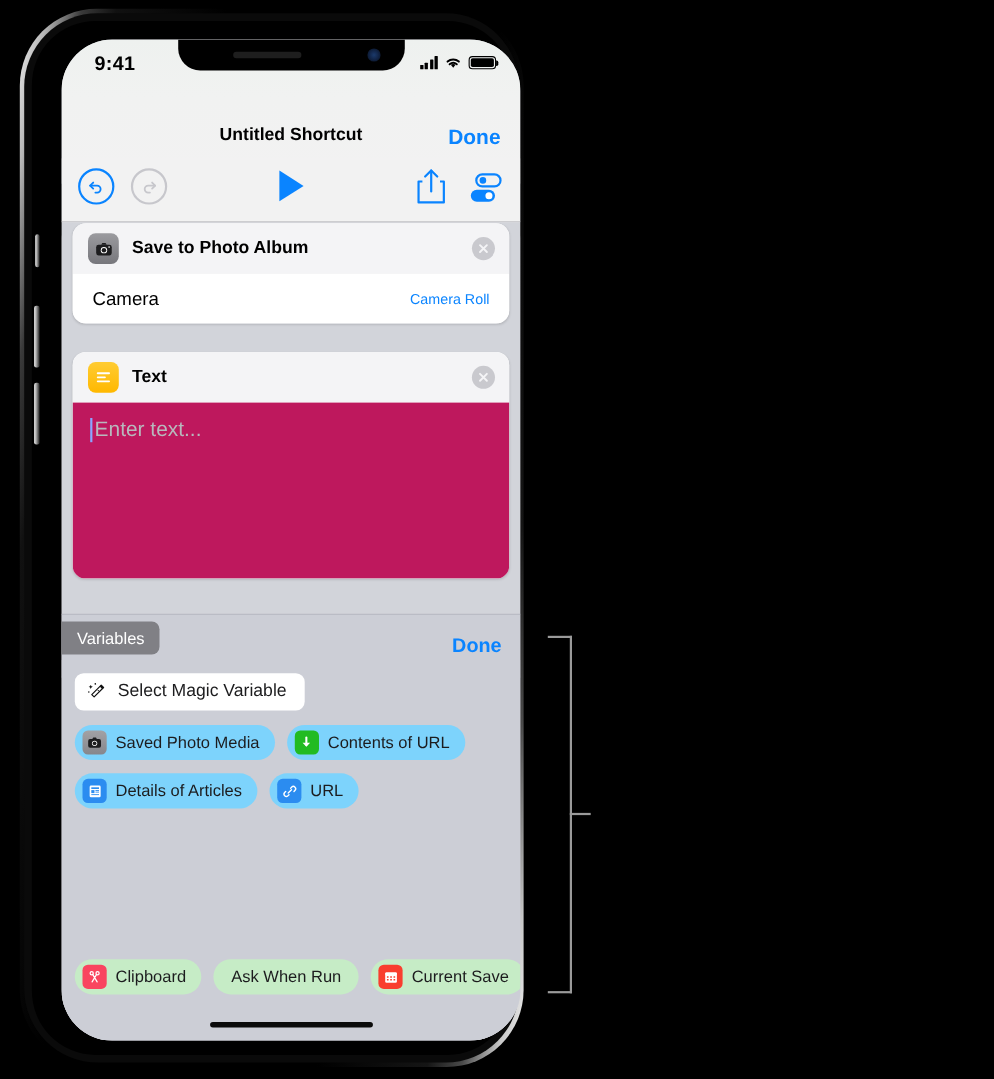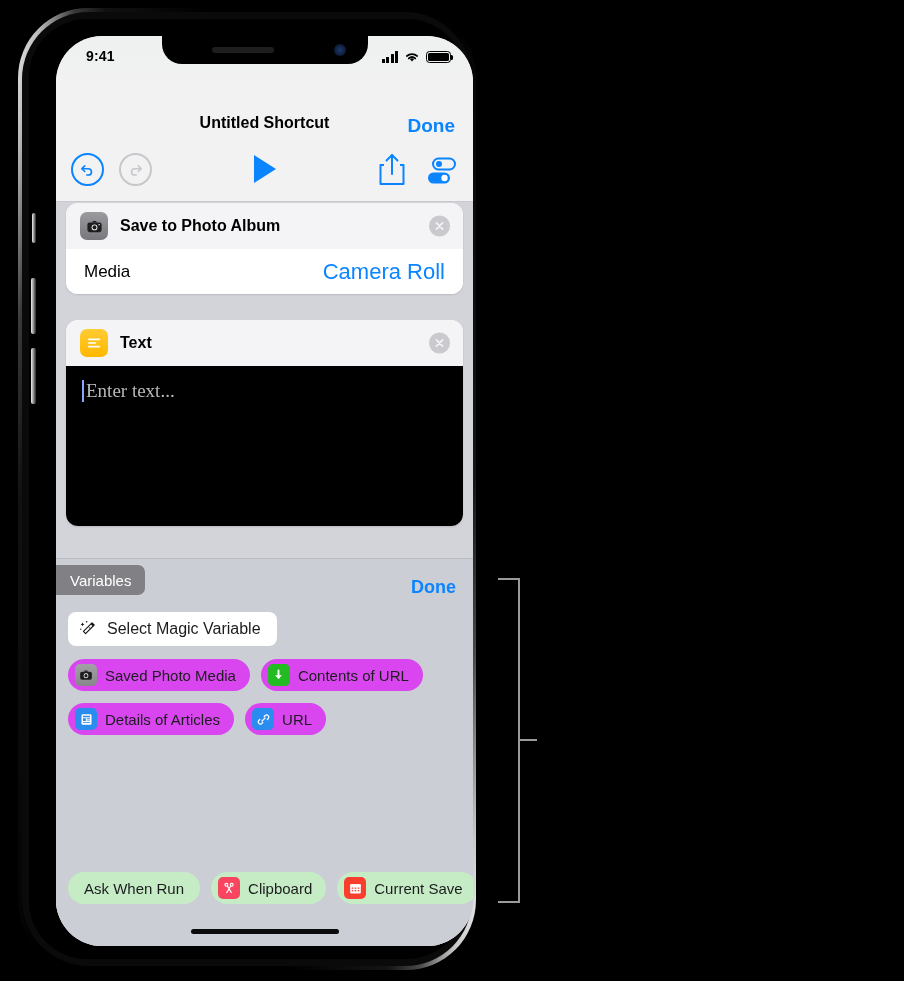--- a/index.html
+++ b/index.html
@@ -68,21 +68,21 @@
     background: radial-gradient(circle at 50% 50%, #1b3a6b 0%, #12264a 45%, #070d18 100%);
   }
 
   
   #statusbar {
     position: absolute; top: 0; left: 0; right: 0; height: 42px;
     z-index: 30; pointer-events: none;
   }
   #clock {
     position: absolute; left: 30px; top: 12px;
-    font-size: 14px; font-weight: bold; color: #000;
+    font-size: 18px; font-weight: bold; color: #000;
     letter-spacing: .2px;
   }
   #status-right {
     position: absolute; right: 22px; top: 14px;
     display: flex; align-items: center; gap: 5px;
   }
   .bars { display: flex; align-items: flex-end; gap: 1.5px; height: 12px; }
   .bars i { display: block; width: 3px; background: #000; border-radius: .5px; }
   .bars i:nth-child(1){ height: 4px; }
   .bars i:nth-child(2){ height: 6.5px; }
@@ -171,25 +171,24 @@
     background: #c9c9ce;
     display: flex; align-items: center; justify-content: center;
   }
   .close-x svg { width: 11px; height: 11px; }
   .card-row {
     display: flex; align-items: center; justify-content: space-between;
     height: 45px; padding: 0 18px;
     background: #fff;
   }
   .row-label { font-size: 17px; color: #000; }
-  .row-value { font-size: 22px; color: #0a84ff; text-align: right; }
+  .row-value { font-size: 13px; color: #0a84ff; text-align: right; }
   .text-area {
-    background: #000000; padding: 14px 16px 0 16px; height: 160px;
+    background: #be185d; padding: 14px 16px 0 16px; height: 160px;
     position: relative;
-    font-family: Liberation Serif, serif;
   }
   .caret {
     position: absolute; left: 16px; top: 14px;
     width: 2px; height: 22px; background: #8aa6ff;
   }
   .placeholder {
     font-size: 19px; color: #b8b8bd; padding-left: 4px; line-height: 22px;
   }
   .card-gap { height: 26px; }
 
@@ -223,21 +222,21 @@
     display: inline-flex; align-items: center; gap: 8px;
     height: 32px; padding: 0 14px 0 7px;
     border-radius: 16px;
     font-size: 15px; color: #1c1c1e;
     white-space: nowrap;
   }
   .chip.magic {
     background: #fff; padding: 0 16px 0 9px; height: 34px; border-radius: 8px;
     font-size: 16px;
   }
-  .chip.blueish { background: #d946ef; }
+  .chip.blueish { background: #7dd3fc; }
   .chip.greenish { background: #c6ecc6; }
   .chip-icon {
     width: 22px; height: 22px; border-radius: 5px; flex: none;
     display: flex; align-items: center; justify-content: center;
   }
   .ic-gray   { background: linear-gradient(180deg,#a2a2a6,#86868b); }
   .ic-green  { background: #22bb22; }
   .ic-blue   { background: #2b8cf0; }
   .ic-pink   { background: #f9455f; }
   .ic-red    { background: #f93e2e; }
@@ -333,21 +332,21 @@
               </svg>
             </div>
             <div class="card-title">Save to Photo Album</div>
             <div class="close-x">
               <svg viewBox="0 0 12 12">
                 <path d="M2.6 2.6l6.8 6.8M9.4 2.6l-6.8 6.8" stroke="#f4f4f6" stroke-width="1.9" stroke-linecap="round"></path>
               </svg>
             </div>
           </div>
           <div class="card-row">
-            <span class="row-label">Media</span>
+            <span class="row-label">Camera</span>
             <span class="row-value">Camera Roll</span>
           </div>
         </div>
 
         <div class="card-gap"></div>
 
         <div class="card">
           <div class="card-head">
             <div class="app-icon icon-text-yellow">
               <svg viewBox="0 0 24 24" width="18" height="18">
@@ -436,32 +435,32 @@
                   <path d="M13.2 7.2l1.6-1.6a3.4 3.4 0 0 1 4.8 4.8l-1.6 1.6" fill="none" stroke="#fff" stroke-width="2" stroke-linecap="round"></path>
                   <path d="M10.8 16.8l-1.6 1.6a3.4 3.4 0 0 1-4.8-4.8l1.6-1.6" fill="none" stroke="#fff" stroke-width="2" stroke-linecap="round"></path>
                 </svg>
               </span>
               <span>URL</span>
             </div>
           </div>
 
           <div id="bottom-chips">
             <div class="chip-row" style="margin-bottom:0;">
-              <div class="chip greenish" style="padding:0 16px;">
-                <span>Ask When Run</span>
-              </div>
               <div class="chip greenish">
                 <span class="chip-icon ic-pink">
                   <svg viewBox="0 0 24 24" width="15" height="15">
                     <circle cx="7" cy="6" r="2.3" fill="none" stroke="#fff" stroke-width="1.8"></circle>
                     <circle cx="15.5" cy="6" r="2.3" fill="none" stroke="#fff" stroke-width="1.8"></circle>
                     <path d="M8.4 7.6l6.5 11M14.1 7.6l-6.5 11" stroke="#fff" stroke-width="1.8" stroke-linecap="round"></path>
                   </svg>
                 </span>
                 <span>Clipboard</span>
+              </div>
+              <div class="chip greenish" style="padding:0 16px;">
+                <span>Ask When Run</span>
               </div>
               <div class="chip greenish">
                 <span class="chip-icon ic-red">
                   <svg viewBox="0 0 24 24" width="15" height="15">
                     <rect x="3.5" y="5" width="17" height="15" rx="2" fill="#fff"></rect>
                     <rect x="3.5" y="5" width="17" height="3.6" rx="1.6" fill="#fff"></rect>
                     <g fill="#f93e2e">
                       <rect x="6" y="10.4" width="2.4" height="2.2"></rect>
                       <rect x="10.8" y="10.4" width="2.4" height="2.2"></rect>
                       <rect x="15.6" y="10.4" width="2.4" height="2.2"></rect>

